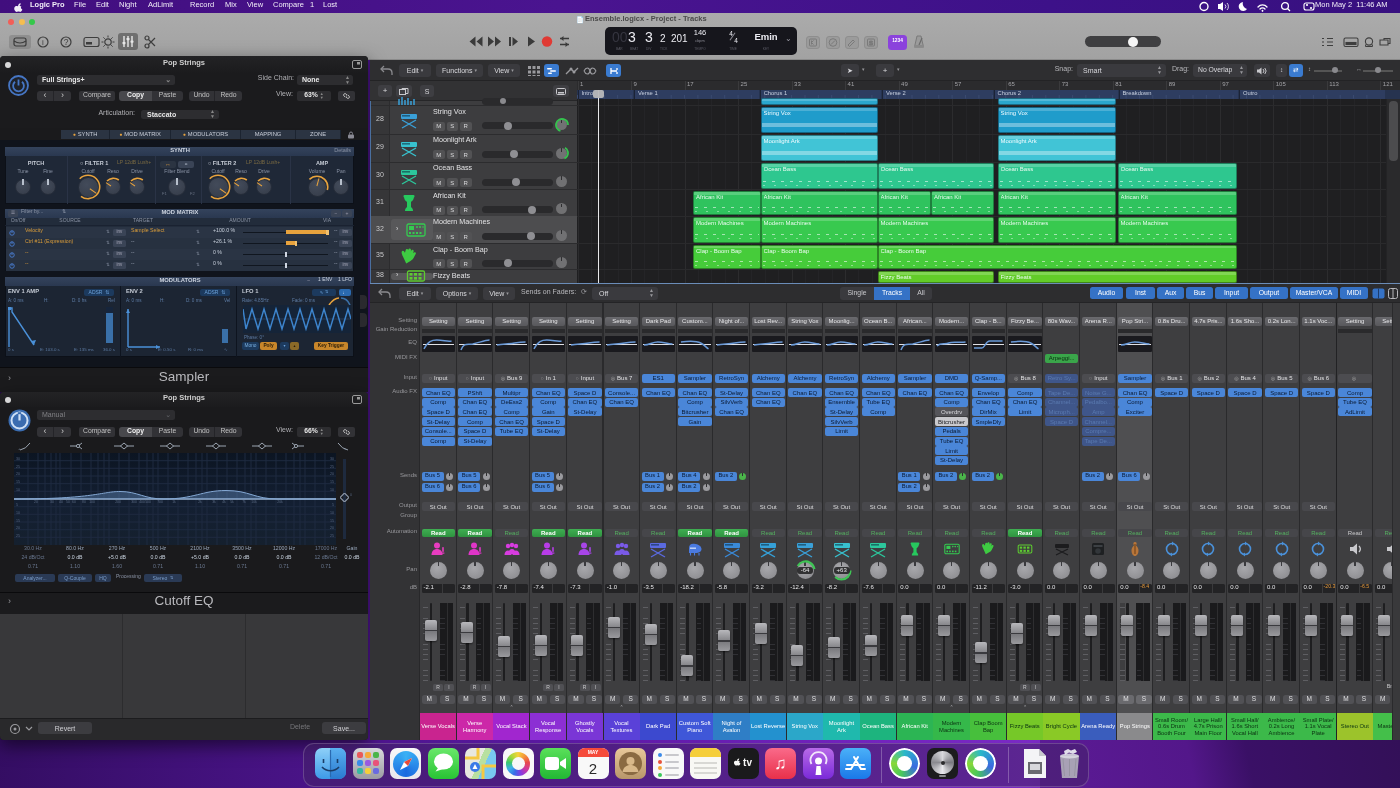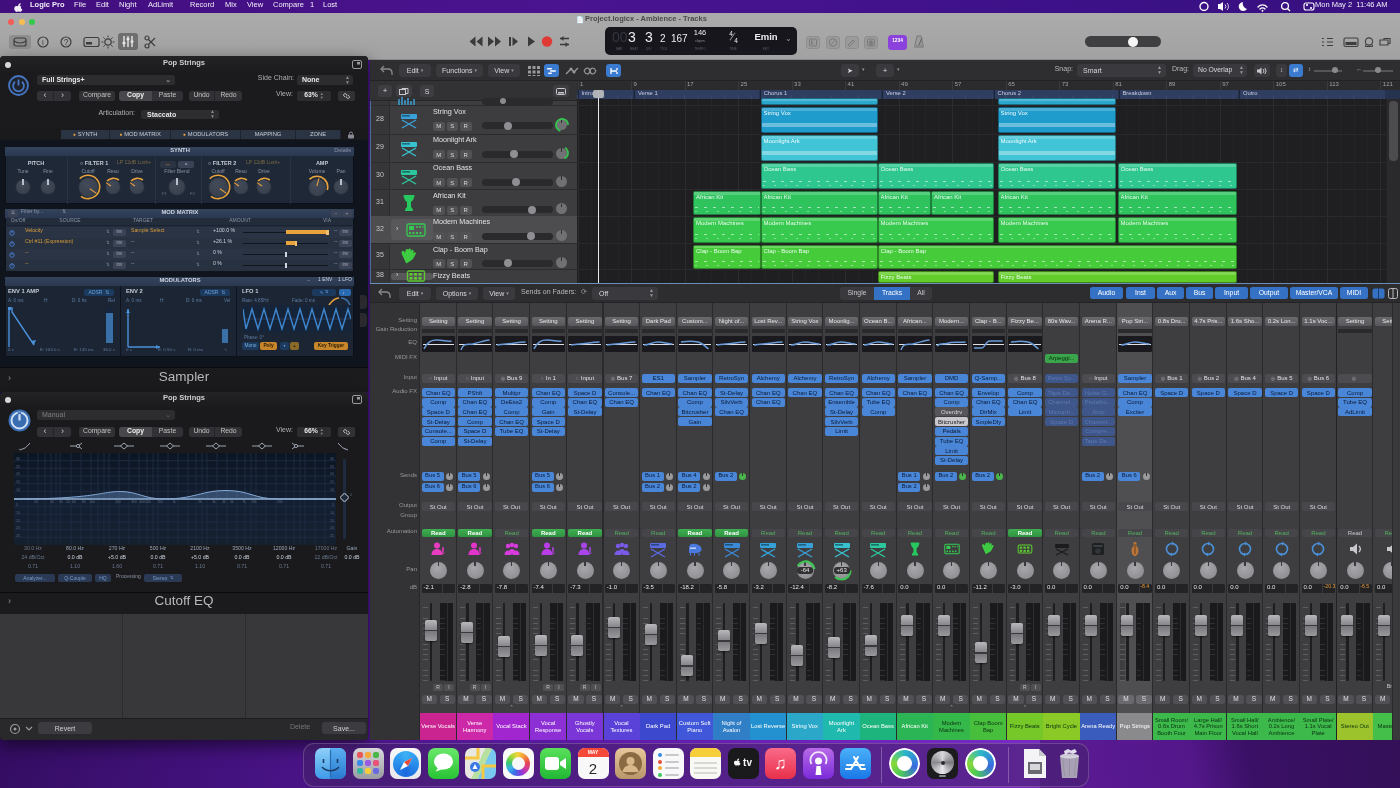--- a/index.html
+++ b/index.html
@@ -37,21 +37,21 @@
     <rect x="108" y="2" width="10" height="7" rx="2" fill="none" stroke="#fff" stroke-width="1.1"></rect>
     <circle cx="111" cy="4" r="1.1" fill="#fff"></circle>
     <circle cx="115" cy="7" r="1.1" fill="#fff"></circle>
   </svg>
 <div class="t" style="left:1315px;top:1.1px;font-size:7.5px;color:#f2eef8;font-weight:500;">Mon May 2&nbsp;&nbsp;11:46 AM</div>
 <div style="left:0;top:13px;width:1400px;height:47px;background:linear-gradient(#ababab,#a2a2a2);border-bottom:1px solid #8a8a8a;"></div>
 <div style="left:8.0px;top:19px;width:6px;height:6px;border-radius:50%;background:#f25e57;"></div>
 <div style="left:18.5px;top:19px;width:6px;height:6px;border-radius:50%;background:#f5bd4f;"></div>
 <div style="left:29.0px;top:19px;width:6px;height:6px;border-radius:50%;background:#35c84a;"></div>
 <div class="t" style="left:576px;top:16.1px;font-size:6.5px;color:#777;font-weight:400;">📄</div>
-<div class="t" style="left:585px;top:15.4px;font-size:7.5px;color:#4a4a4a;font-weight:700;">Project.logicx - Ambience - Tracks</div>
+<div class="t" style="left:585px;top:15.4px;font-size:7.5px;color:#4a4a4a;font-weight:700;">Ensemble.logicx - Project - Tracks</div>
 <div style="left:9px;top:35px;width:22px;height:14px;background:#8f8f8f;border-radius:3px;"></div>
 <svg style="left:9px;top:35px;width:22px;height:14px" viewBox="0 0 22 14">
     <rect x="5" y="3" width="12" height="8" rx="2" fill="none" stroke="#3c3c3c" stroke-width="1.2"></rect>
     <path d="M5 6q6 4 12 0" fill="none" stroke="#3c3c3c" stroke-width="1.1"></path>
   </svg>
 <svg style="left:36px;top:35px;width:80px;height:14px" viewBox="0 0 80 14">
     <circle cx="7" cy="7" r="5" fill="none" stroke="#3e3e3e" stroke-width="1.2"></circle>
     <text x="7" y="9.5" font-size="8" fill="#3e3e3e" text-anchor="middle" font-family="Liberation Sans">i</text>
     <circle cx="30" cy="7" r="5" fill="none" stroke="#3e3e3e" stroke-width="1.2"></circle>
     <text x="30" y="10" font-size="8.5" fill="#3e3e3e" text-anchor="middle" font-family="Liberation Sans">?</text>
@@ -96,21 +96,21 @@
     </g>
     <g fill="#3a3a3a">
       <path d="M92.5 4.5l3-2.5v5zM100.5 10.5l-3-2.5v5z"></path>
     </g>
   </svg>
 <div style="left:605px;top:27px;width:192px;height:28px;background:#16161c;border-radius:5px;"></div>
 <div class="t" style="left:612px;top:28.5px;font-size:14px;color:#35353f;font-weight:400;">00</div>
 <div class="t" style="left:628px;top:28.5px;font-size:14px;color:#ececf2;font-weight:400;">3</div>
 <div class="t" style="left:645px;top:28.5px;font-size:14px;color:#ececf2;font-weight:400;">3</div>
 <div class="t" style="left:660px;top:32.5px;font-size:10px;color:#ececf2;font-weight:400;">2</div>
-<div class="t" style="left:671px;top:32.5px;font-size:10px;color:#ececf2;font-weight:400;">167</div>
+<div class="t" style="left:671px;top:32.5px;font-size:10px;color:#ececf2;font-weight:400;">201</div>
 <div class="t" style="left:616px;top:48.1px;font-size:3.2px;color:#5a5a64;font-weight:400;">BAR</div>
 <div class="t" style="left:630px;top:48.1px;font-size:3.2px;color:#5a5a64;font-weight:400;">BEAT</div>
 <div class="t" style="left:646px;top:48.1px;font-size:3.2px;color:#5a5a64;font-weight:400;">DIV</div>
 <div class="t" style="left:660px;top:48.1px;font-size:3.2px;color:#5a5a64;font-weight:400;">TICK</div>
 <div class="t" style="left:700px;top:29.4px;font-size:7.5px;color:#ececf2;font-weight:400;transform:translateX(-50%);">146</div>
 <div class="t" style="left:700px;top:39.1px;font-size:3.8px;color:#8a8a94;font-weight:400;transform:translateX(-50%);">cbpm</div>
 <div class="t" style="left:700px;top:48.1px;font-size:3.2px;color:#5a5a64;font-weight:400;transform:translateX(-50%);">TEMPO</div>
 <div class="t" style="left:731px;top:30.1px;font-size:6.5px;color:#ececf2;font-weight:400;transform:translateX(-50%);">4</div>
 <div style="left:728px;top:36px;width:9px;height:1px;background:#8a8a94;transform:rotate(-55deg);"></div>
 <div class="t" style="left:736px;top:37.1px;font-size:6.5px;color:#ececf2;font-weight:400;transform:translateX(-50%);">4</div>

